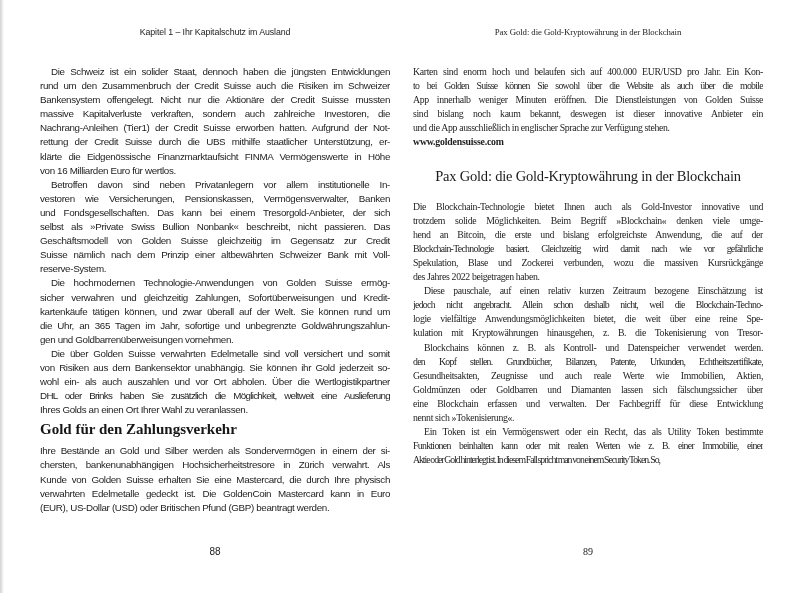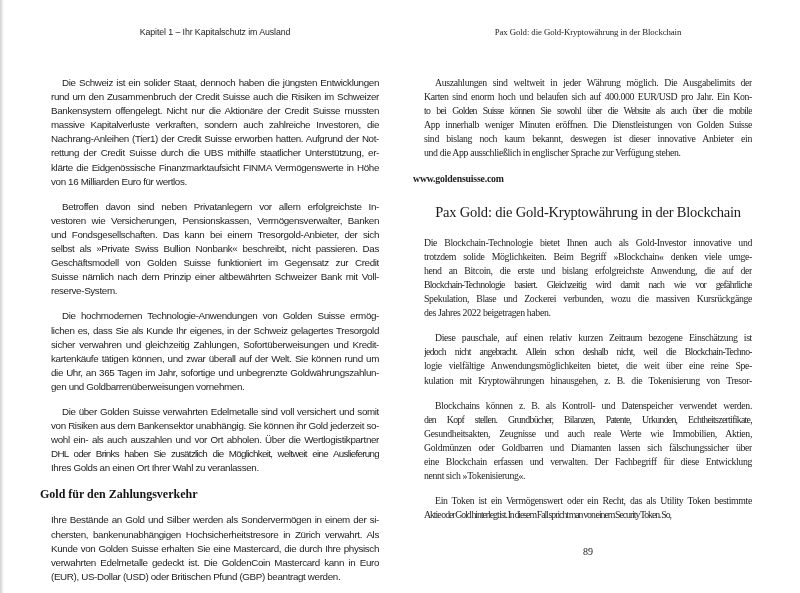--- a/index.html
+++ b/index.html
@@ -21,35 +21,35 @@
     font-size:8.8px;letter-spacing:-0.1px;color:#222;
   }
   .page-body{position:absolute;top:65px;width:350px;}
   .folio{
     position:absolute;top:546px;width:350px;text-align:center;
     font-size:10px;color:#222;
   }
   .rh-l,.pb-l,.fo-l{left:40px;}
   .rh-r,.pb-r,.fo-r{left:413px;}
 
-  .para{margin:11px;}
+  .para{margin:0;}
   .line{
     height:14.1px;line-height:14.1px;
     font-size:9.8px;letter-spacing:-0.35px;
     white-space:nowrap;overflow:hidden;
     text-align:justify;text-align-last:justify;
   }
   .line.first{text-indent:11px;}
   .line.last{text-align-last:left;}
   .line.tight{letter-spacing:-0.7px;}
   .line.xtight{letter-spacing:-1.05px;word-spacing:-0.6px;}
 
   .subheading{
     font-family:"Liberation Serif",serif;font-weight:bold;
-    font-size:12px;line-height:16px;
+    font-size:15px;line-height:16px;
     margin:4px 0 7px 0;color:#161616;
   }
   .url-line{
     font-weight:bold;font-size:9.8px;letter-spacing:-0.2px;
     line-height:14.1px;
   }
   .chapter-heading{
     font-size:14.5px;letter-spacing:-0.2px;line-height:20px;
     text-align:center;margin:16px 0 14px 0;color:#1a1a1a;
   }
@@ -66,31 +66,30 @@
         <div class="line first">Die Schweiz ist ein solider Staat, dennoch haben die jüngsten Entwicklungen</div>
         <div class="line">rund um den Zusammenbruch der Credit Suisse auch die Risiken im Schweizer</div>
         <div class="line">Bankensystem offengelegt. Nicht nur die Aktionäre der Credit Suisse mussten</div>
         <div class="line">massive Kapitalverluste verkraften, sondern auch zahlreiche Investoren, die</div>
         <div class="line">Nachrang-Anleihen (Tier1) der Credit Suisse erworben hatten. Aufgrund der Not-</div>
         <div class="line">rettung der Credit Suisse durch die UBS mithilfe staatlicher Unterstützung, er-</div>
         <div class="line">klärte die Eidgenössische Finanzmarktaufsicht FINMA Vermögenswerte in Höhe</div>
         <div class="line last">von 16 Milliarden Euro für wertlos.</div>
       </div>
       <div class="para">
-        <div class="line first">Betroffen davon sind neben Privatanlegern vor allem erfolgreichste In-</div>
+        <div class="line first">Betroffen davon sind neben Privatanlegern vor allem institutionelle In-</div>
         <div class="line">vestoren wie Versicherungen, Pensionskassen, Vermögensverwalter, Banken</div>
         <div class="line">und Fondsgesellschaften. Das kann bei einem Tresorgold-Anbieter, der sich</div>
         <div class="line">selbst als »Private Swiss Bullion Nonbank« beschreibt, nicht passieren. Das</div>
-        <div class="line">Geschäftsmodell von Golden Suisse funktioniert im Gegensatz zur Credit</div>
+        <div class="line">Geschäftsmodell von Golden Suisse gleichzeitig im Gegensatz zur Credit</div>
         <div class="line">Suisse nämlich nach dem Prinzip einer altbewährten Schweizer Bank mit Voll-</div>
         <div class="line last">reserve-System.</div>
       </div>
       <div class="para">
         <div class="line first">Die hochmodernen Technologie-Anwendungen von Golden Suisse ermög-</div>
-        <div class="line">lichen es, dass Sie als Kunde Ihr eigenes, in der Schweiz gelagertes Tresorgold</div>
         <div class="line">sicher verwahren und gleichzeitig Zahlungen, Sofortüberweisungen und Kredit-</div>
         <div class="line">kartenkäufe tätigen können, und zwar überall auf der Welt. Sie können rund um</div>
         <div class="line">die Uhr, an 365 Tagen im Jahr, sofortige und unbegrenzte Goldwährungszahlun-</div>
         <div class="line last">gen und Goldbarrenüberweisungen vornehmen.</div>
       </div>
       <div class="para">
         <div class="line first">Die über Golden Suisse verwahrten Edelmetalle sind voll versichert und somit</div>
         <div class="line">von Risiken aus dem Bankensektor unabhängig. Sie können ihr Gold jederzeit so-</div>
         <div class="line">wohl ein- als auch auszahlen und vor Ort abholen. Über die Wertlogistikpartner</div>
         <div class="line tight">DHL oder Brinks haben Sie zusätzlich die Möglichkeit, weltweit eine Auslieferung</div>
@@ -98,27 +97,27 @@
       </div>
       <div class="subheading">Gold für den Zahlungsverkehr</div>
       <div class="para">
         <div class="line">Ihre Bestände an Gold und Silber werden als Sondervermögen in einem der si-</div>
         <div class="line">chersten, bankenunabhängigen Hochsicherheitstresore in Zürich verwahrt. Als</div>
         <div class="line">Kunde von Golden Suisse erhalten Sie eine Mastercard, die durch Ihre physisch</div>
         <div class="line">verwahrten Edelmetalle gedeckt ist. Die GoldenCoin Mastercard kann in Euro</div>
         <div class="line last">(EUR), US-Dollar (USD) oder Britischen Pfund (GBP) beantragt werden.</div>
       </div>
     </div>
+  <div class="folio fo-l">88</div>
 </div>
 
 <div class="page page-right">
   <div class="running-head rh-r">Pax Gold: die Gold-Kryptowährung in der Blockchain</div>
   <div class="page-body pb-r">
       <div class="para">
-        <div class="line first">Auszahlungen sind weltweit in jeder Währung möglich. Die Ausgabelimits der</div>
         <div class="line">Karten sind enorm hoch und belaufen sich auf 400.000 EUR/USD pro Jahr. Ein Kon-</div>
         <div class="line tight">to bei Golden Suisse können Sie sowohl über die Website als auch über die mobile</div>
         <div class="line">App innerhalb weniger Minuten eröffnen. Die Dienstleistungen von Golden Suisse</div>
         <div class="line">sind bislang noch kaum bekannt, deswegen ist dieser innovative Anbieter ein</div>
         <div class="line last">und die App ausschließlich in englischer Sprache zur Verfügung stehen.</div>
       </div>
       <div class="url-line">www.goldensuisse.com</div>
       <div class="chapter-heading">Pax Gold: die Gold-Kryptowährung in der Blockchain</div>
       <div class="para">
         <div class="line">Die Blockchain-Technologie bietet Ihnen auch als Gold-Investor innovative und</div>
@@ -137,17 +136,18 @@
       <div class="para">
         <div class="line first">Blockchains können z. B. als Kontroll- und Datenspeicher verwendet werden.</div>
         <div class="line tight">den Kopf stellen. Grundbücher, Bilanzen, Patente, Urkunden, Echtheitszertifikate,</div>
         <div class="line">Gesundheitsakten, Zeugnisse und auch reale Werte wie Immobilien, Aktien,</div>
         <div class="line">Goldmünzen oder Goldbarren und Diamanten lassen sich fälschungssicher über</div>
         <div class="line">eine Blockchain erfassen und verwalten. Der Fachbegriff für diese Entwicklung</div>
         <div class="line last">nennt sich »Tokenisierung«.</div>
       </div>
       <div class="para">
         <div class="line first">Ein Token ist ein Vermögenswert oder ein Recht, das als Utility Token bestimmte</div>
+        <div class="line tight">Funktionen beinhalten kann oder mit realen Werten wie z. B. einer Immobilie, einer</div>
         <div class="line last xtight">Aktie oder Gold hinterlegt ist. In diesem Fall spricht man von einem Security Token. So,</div>
       </div>
     </div>
   <div class="folio fo-r">89</div>
 </div>
 
 </body></html>

